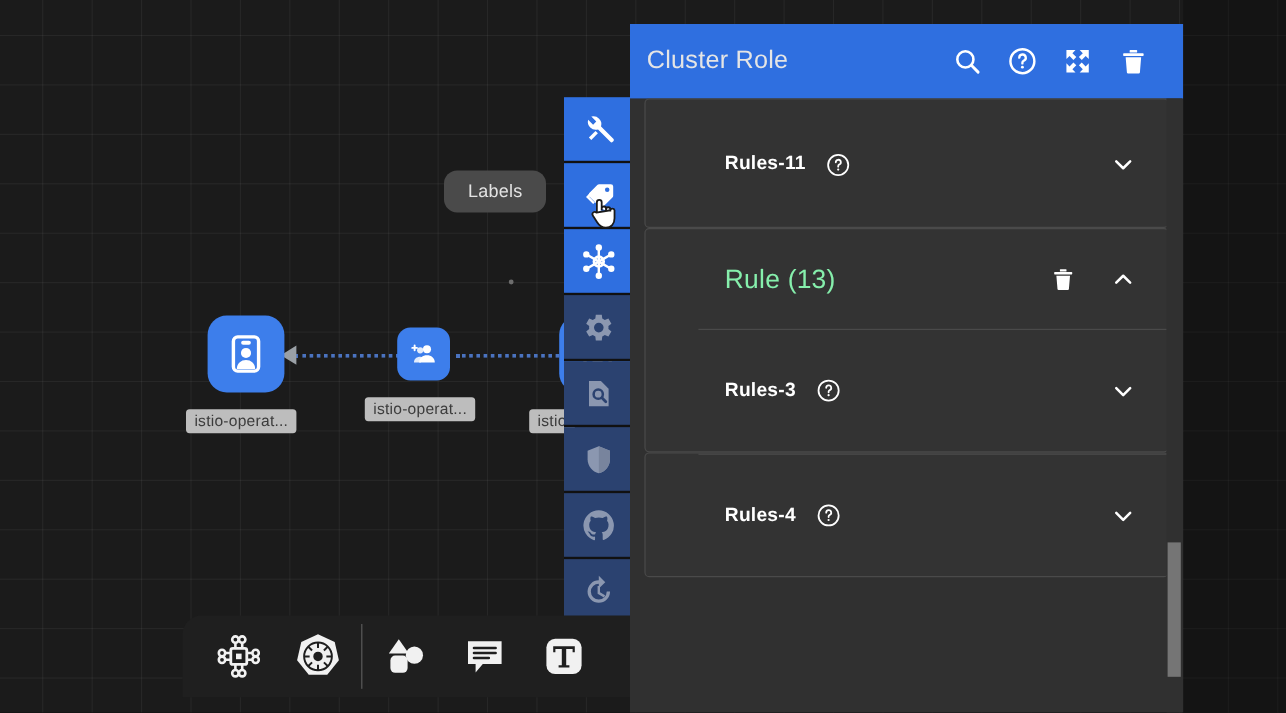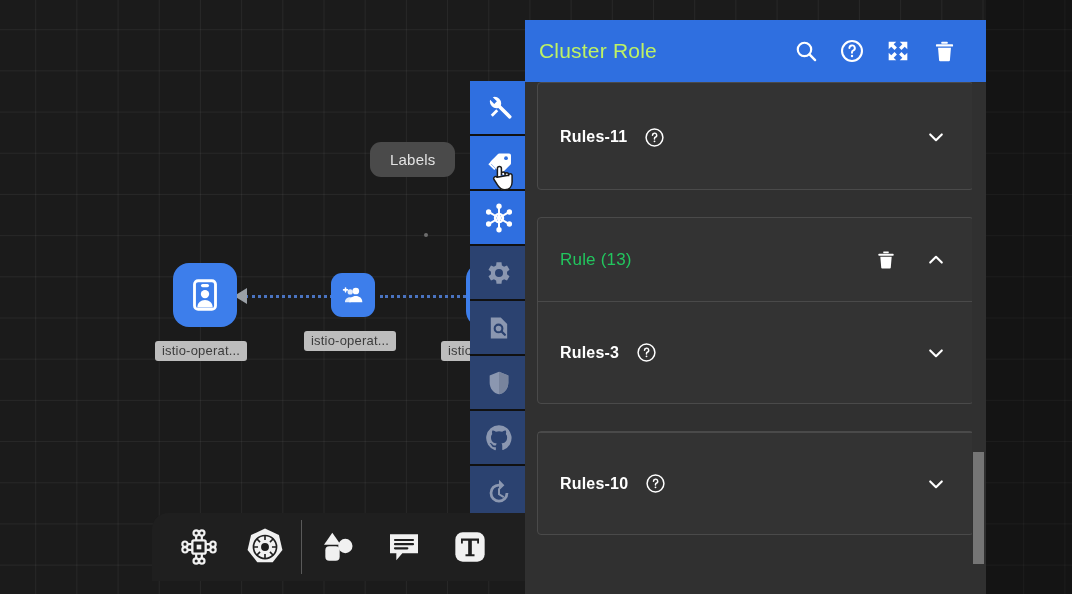--- a/index.html
+++ b/index.html
@@ -168,21 +168,21 @@
   }
   #panel-header {
     height: 62px;
     background: #2f6fe0;
     display: flex;
     align-items: center;
     padding: 0 22px 0 14px;
     box-sizing: border-box;
   }
   #panel-title {
-    color: #bef264;
+    color: #e5e5e5;
     font-size: 21px;
     letter-spacing: .2px;
     flex: 1;
   }
   .header-icon {
     width: 40px;
     height: 40px;
     display: flex;
     align-items: center;
     justify-content: center;
@@ -193,38 +193,39 @@
     height: 512px;
     padding: 0 12px;
     box-sizing: border-box;
   }
 
   .card {
     background: #333333;
     border: 1px solid #4a4a4a;
     border-radius: 4px;
     box-sizing: border-box;
-    margin-bottom: 27px;
+    margin-bottom: 0;
+    padding-left: 44px;
   }
   .row {
     display: flex;
     align-items: center;
     padding: 0 22px;
     box-sizing: border-box;
   }
   .row-sep { border-top: 1px solid #4a4a4a; }
   .row-title-bold {
     color: #ffffff;
     font-size: 16px;
     font-weight: bold;
     letter-spacing: .2px;
   }
   .row-title-reg {
-    color: #22c55e;
-    font-size: 17px;
+    color: #86efac;
+    font-size: 22px;
     letter-spacing: .2px;
   }
   .row-spacer { flex: 1; }
   .row-icon {
     width: 30px;
     height: 30px;
     display: flex;
     align-items: center;
     justify-content: center;
   }
@@ -526,21 +527,21 @@
           <span class="row-icon">
             <svg width="24" height="24" viewBox="0 0 24 24">
               <path d="M6.2 9.4L12 15.2l5.8-5.8" fill="none" stroke="#ffffff" stroke-width="2.1" stroke-linecap="round" stroke-linejoin="round"></path>
             </svg>
           </span>
         </div>
       </div>
 
       <div class="card">
         <div class="row row-sep" style="height:102px;">
-          <span class="row-title-bold">Rules-10</span>
+          <span class="row-title-bold">Rules-4</span>
           <span class="row-icon help-ic">
             <svg width="21" height="21" viewBox="0 0 24 24">
               <circle cx="12" cy="12" r="9.6" fill="none" stroke="#ffffff" stroke-width="1.7"></circle>
               <path d="M9.7 9.4a2.4 2.4 0 1 1 3.1 2.3c-.7.3-.8.8-.8 1.5v.4" fill="none" stroke="#ffffff" stroke-width="1.7" stroke-linecap="round"></path>
               <circle cx="12" cy="16.4" r="1.05" fill="#ffffff"></circle>
             </svg>
           </span>
           <span class="row-spacer"></span>
           <span class="row-icon">
             <svg width="24" height="24" viewBox="0 0 24 24">

